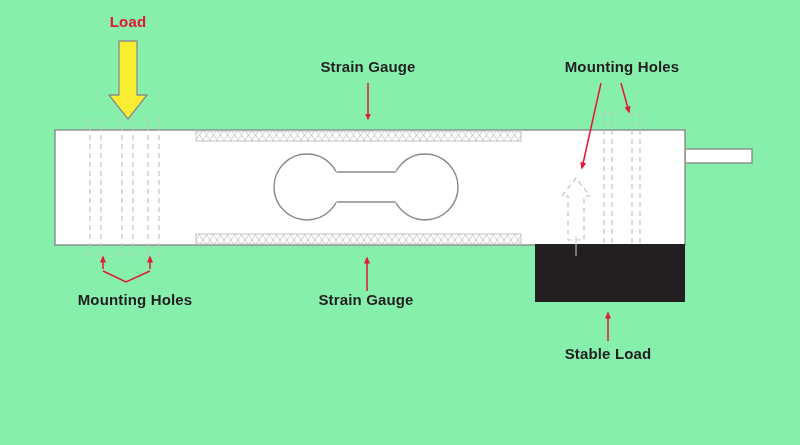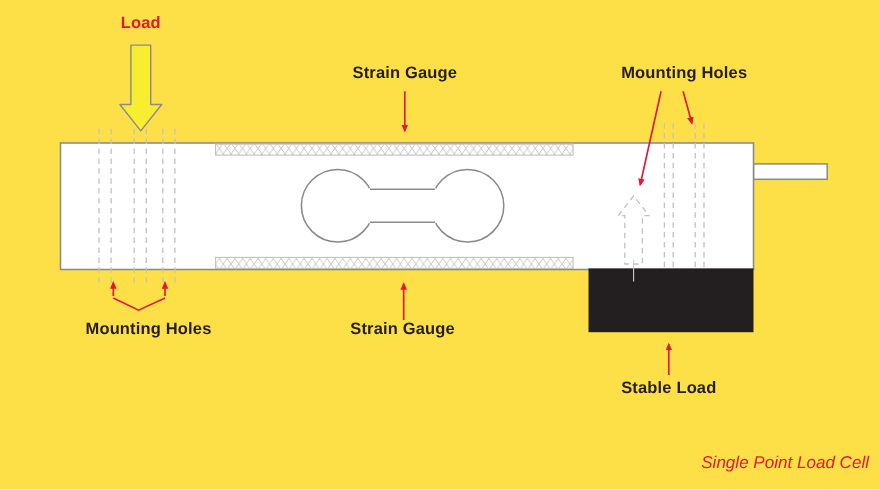--- a/index.html
+++ b/index.html
@@ -5,21 +5,21 @@
   :root{
     --accent-red:#e31837;
     --load-yellow:#f9ed32;
     --arrow-outline:#8c8c8c;
     --dark:#231f20;
     --line-gray:#8a8a8a;
     --dash-gray:#c2c2c2;
     --hatch-gray:#c0c0c0;
   }
   html,body{margin:0;padding:0;background:#fff;}
-  .stage{position:relative;width:800px;height:445px;background:#fde047;
+  .stage{position:relative;width:800px;height:445px;background:#86efac;
          font-family:"Liberation Sans",sans-serif;overflow:hidden;}
   .stage svg{position:absolute;left:0;top:0;}
   .lbl{position:absolute;transform:translate(-50%,-50%);font-size:15px;
        font-weight:700;color:var(--dark);letter-spacing:.15px;white-space:nowrap;}
   .lbl.red{color:var(--accent-red);}
   .caption{position:absolute;transform:translate(-100%,-50%);font-size:15.5px;
        font-style:italic;font-weight:500;color:var(--accent-red);white-space:nowrap;}
   .outline{fill:#fff;stroke:var(--line-gray);stroke-width:1.4;}
   .thin{stroke:var(--line-gray);stroke-width:1.4;fill:none;}
   .dash{stroke:var(--dash-gray);stroke-width:1.2;stroke-dasharray:5 4;fill:none;}
@@ -96,15 +96,14 @@
     <line x1="150" y1="269" x2="150" y2="257" class="redline" marker-end="url(#ah)"></line>
     <path d="M103,271 L126,282 L150,271" class="redline"></path>
   </svg>
 
   <div class="lbl red" style="left:128px;top:21px;">Load</div>
   <div class="lbl" style="left:368px;top:66px;">Strain Gauge</div>
   <div class="lbl" style="left:622px;top:66px;">Mounting Holes</div>
   <div class="lbl" style="left:366px;top:299px;">Strain Gauge</div>
   <div class="lbl" style="left:135px;top:299px;">Mounting Holes</div>
   <div class="lbl" style="left:608px;top:353px;">Stable Load</div>
-  <div class="caption" style="left:790px;top:421px;">Single Point Load Cell</div>
 
 </div>
 
 </body></html>

